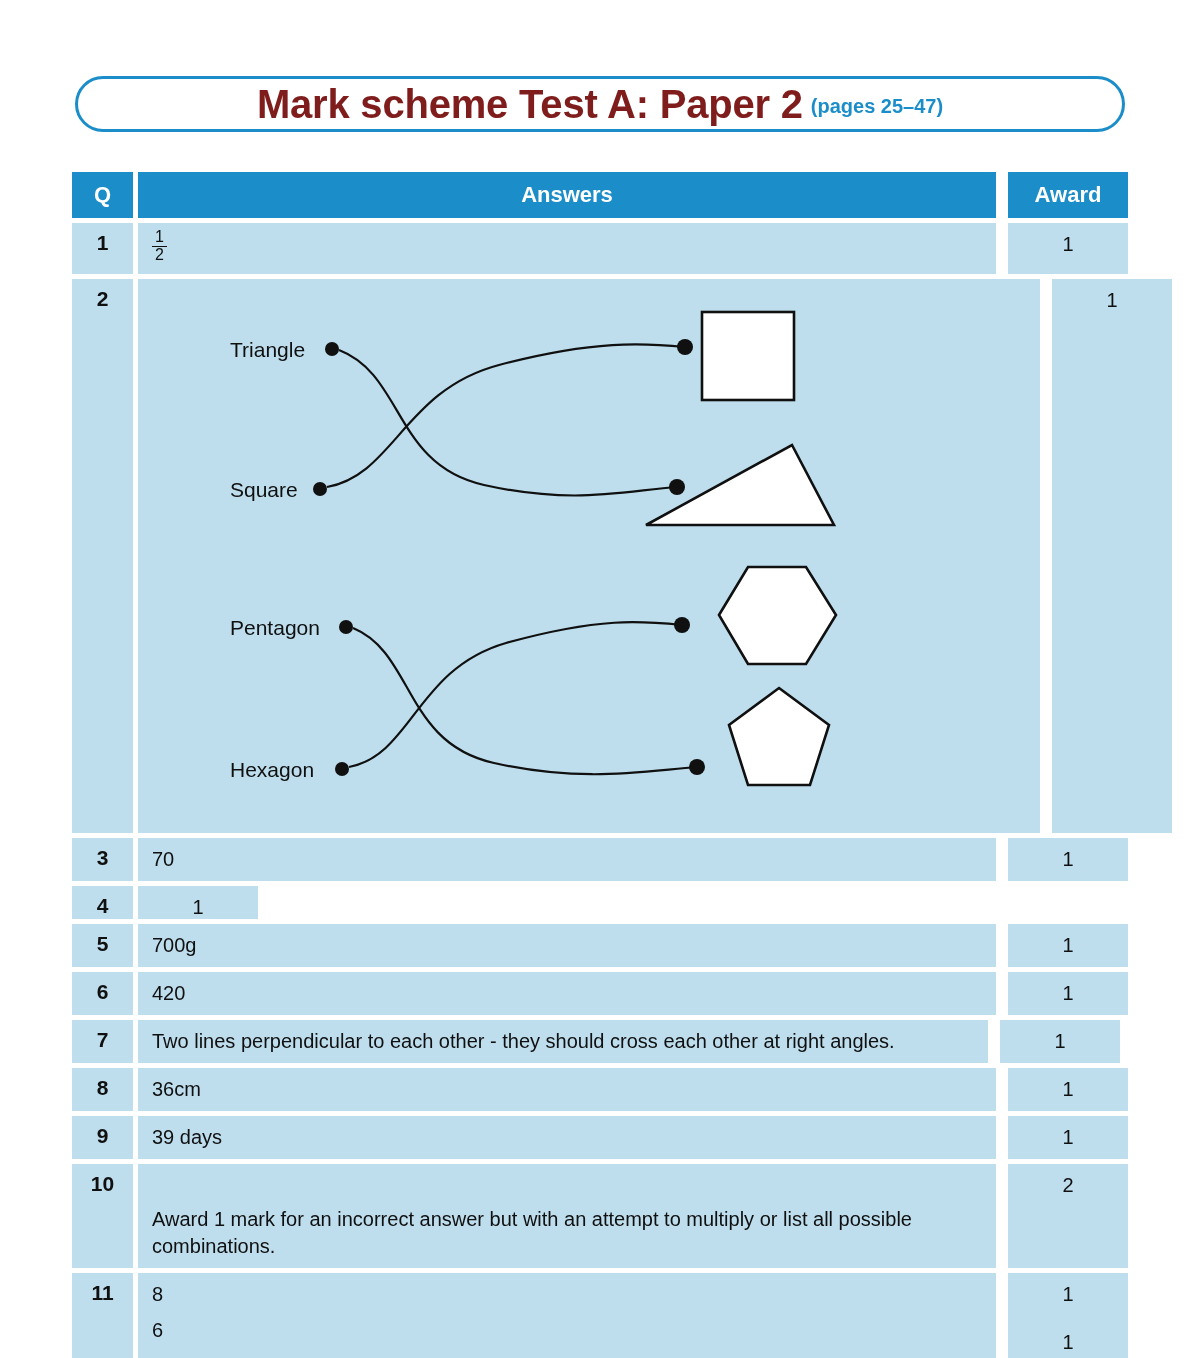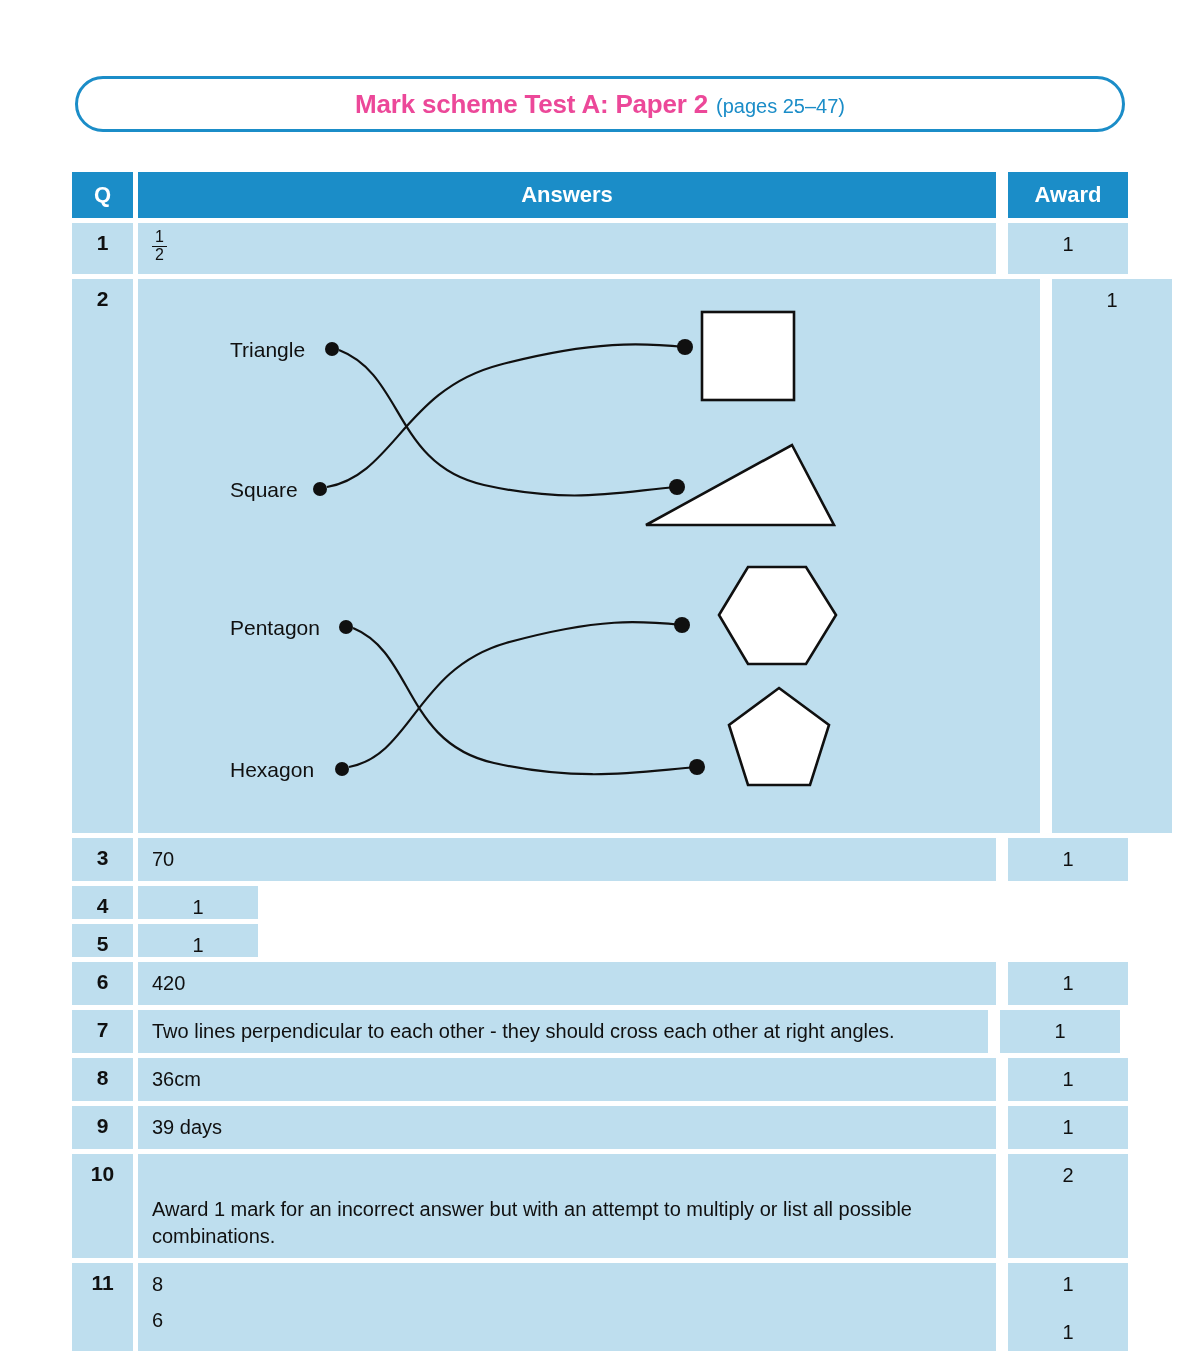--- a/index.html
+++ b/index.html
@@ -24,29 +24,29 @@
     height: 56px;
     border: 3px solid #1b8dc8;
     border-radius: 30px;
     background: #ffffff;
     display: flex;
     align-items: center;
     justify-content: center;
     box-sizing: border-box;
   }
   .title-main {
-    color: #ec4899;
-    font-size: 26px;
+    color: #7f1d1d;
+    font-size: 40px;
     font-weight: bold;
     letter-spacing: -0.2px;
   }
   .title-sub {
     color: #1b8dc8;
     font-size: 20px;
-    font-weight: normal;
+    font-weight: bold;
     margin-left: 8px;
     position: relative;
     top: 2px;
   }
 
   
   .table {
     position: absolute;
     left: 72px;
     top: 172px;
@@ -231,20 +231,21 @@
     <div class="c-m">1</div>
   </div>
 
   <div class="row row-body">
     <div class="c-q">4</div>
     <div class="c-m">1</div>
   </div>
 
   <div class="row row-body">
     <div class="c-q">5</div>
+    <div class="c-a">700g</div>
     <div class="c-m">1</div>
   </div>
 
   <div class="row row-body">
     <div class="c-q">6</div>
     <div class="c-a">420</div>
     <div class="c-m">1</div>
   </div>
 
   <div class="row row-body">

